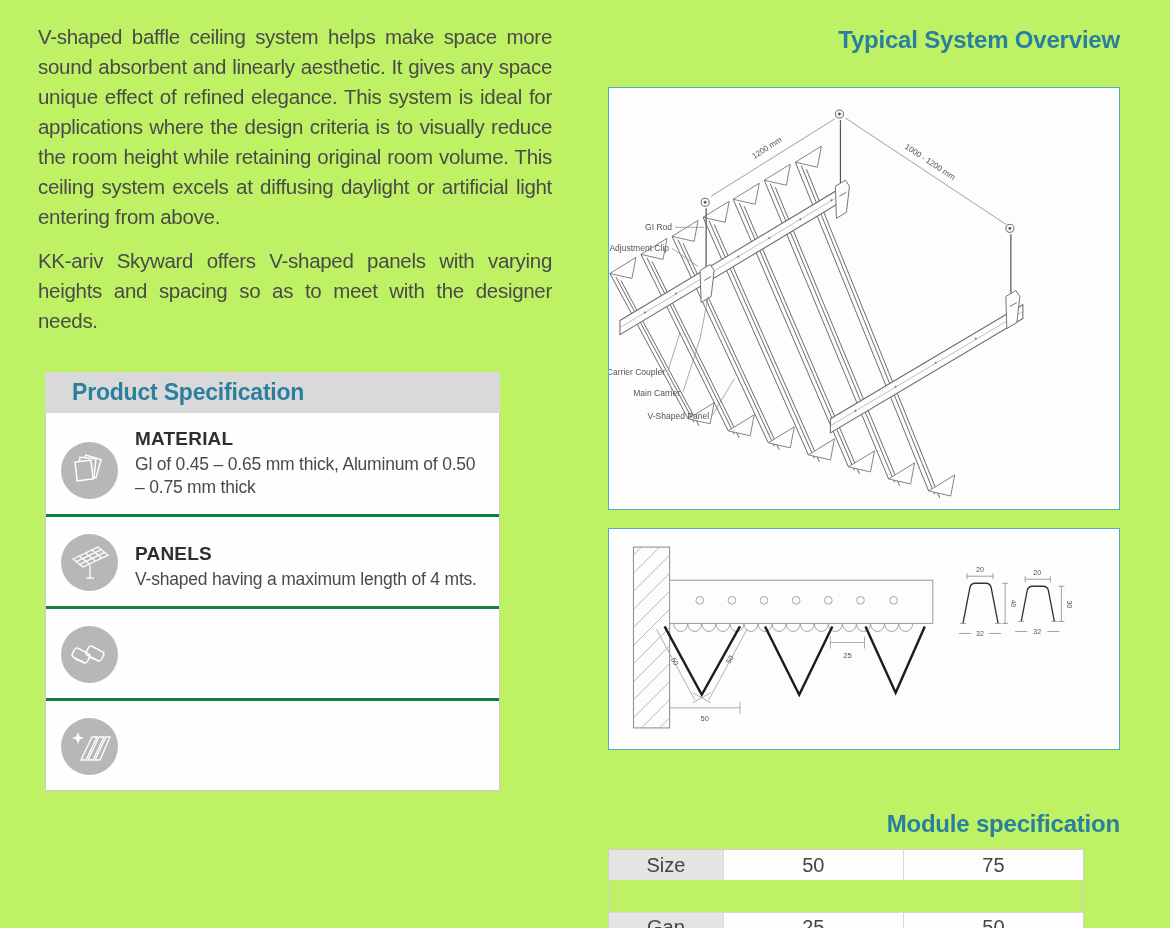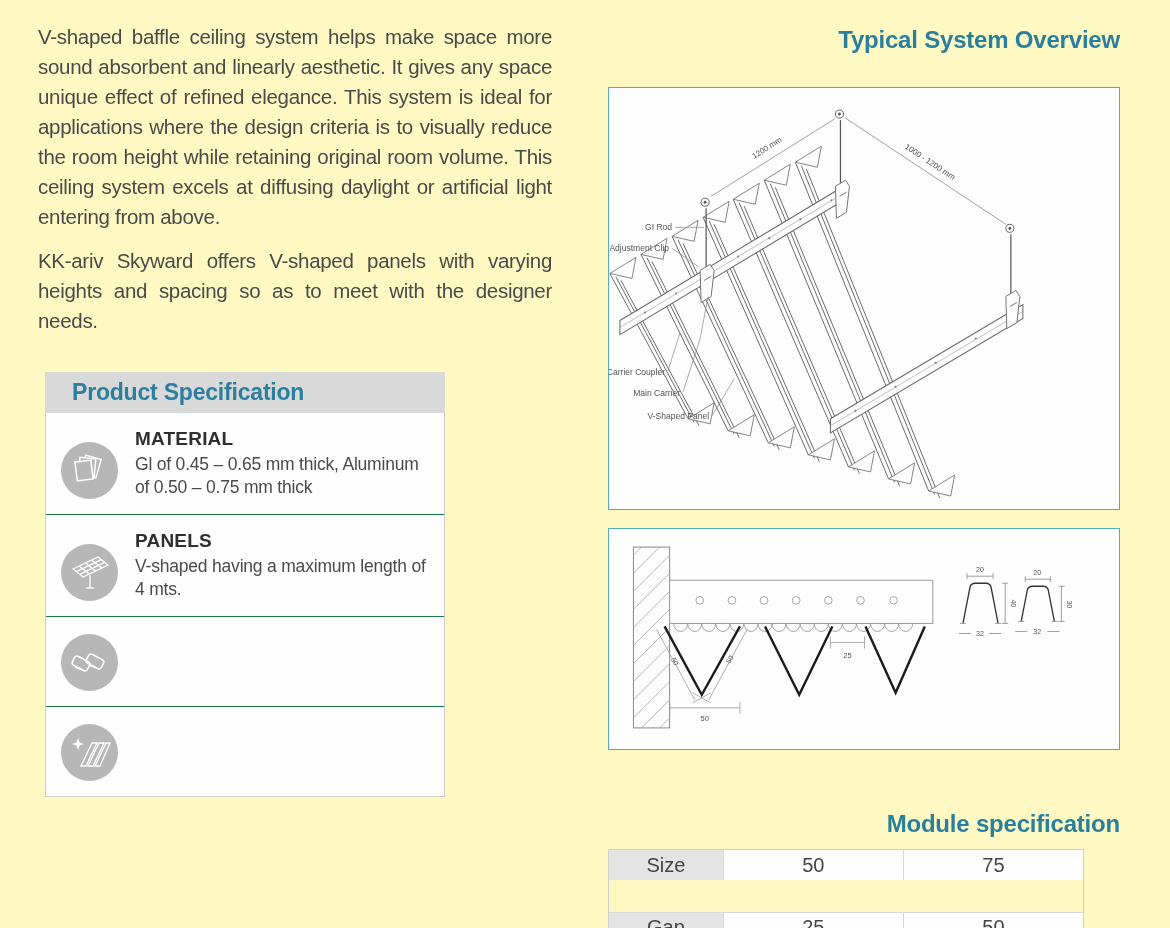--- a/index.html
+++ b/index.html
@@ -1,30 +1,30 @@
 <!DOCTYPE html>
 <html><head>
 <meta charset="utf-8">
 <style>
   * { margin:0; padding:0; box-sizing:border-box; }
   html,body { background:#ffffff; }
   body { font-family:"Liberation Sans", sans-serif; }
-  .page { position:relative; width:1170px; height:928px; background:#fef9c3; overflow:hidden; }
+  .page { position:relative; width:1170px; height:928px; background:#bef264; overflow:hidden; }
 
   
   .left-col { position:absolute; left:38px; top:22px; width:514px; }
   .para { font-size:20.5px; line-height:30px; color:#4a4a4a; text-align:justify; letter-spacing:-0.3px; }
   .para + .para { margin-top:14px; }
 
-  .spec-box { margin-top:36px; margin-left:7px; width:400px; }
+  .spec-box { margin-top:36px; margin-left:7px; width:455px; }
   .spec-header { background:#d9d9d9; height:41px; display:flex; align-items:center; padding-left:27px; }
   .spec-header h2 { font-size:23px; font-weight:bold; color:#2a7f9e; letter-spacing:-0.2px; }
   .spec-items { border:1px solid #cccccc; border-top:none; background:#fefefe; }
   .spec-item { display:flex; align-items:flex-end; padding:15px 10px 15px 15px; }
-  .spec-item + .spec-item { border-top:1px solid #15803d; }
+  .spec-item + .spec-item { border-top:3px solid #15803d; }
   .spec-icon { flex:0 0 57px; width:57px; height:57px; border-radius:50%; background:#b7b7b7; margin-right:17px; margin-top:2px; }
   .spec-icon svg { width:57px; height:57px; display:block; }
   .spec-text { flex:1; }
   .spec-title { font-size:19px; font-weight:bold; color:#2f2f2f; letter-spacing:0.2px; margin-bottom:3px; }
   .spec-desc { font-size:17.5px; line-height:23px; color:#4a4a4a; max-width:365px; letter-spacing:-0.2px; }
 
   
   .right-col { position:absolute; left:608px; top:20px; width:512px; }
   .section-heading { font-size:24px; font-weight:bold; color:#2a7f9e; letter-spacing:-0.2px;text-align:right; }
   .h-overview { margin-top:6px; }

